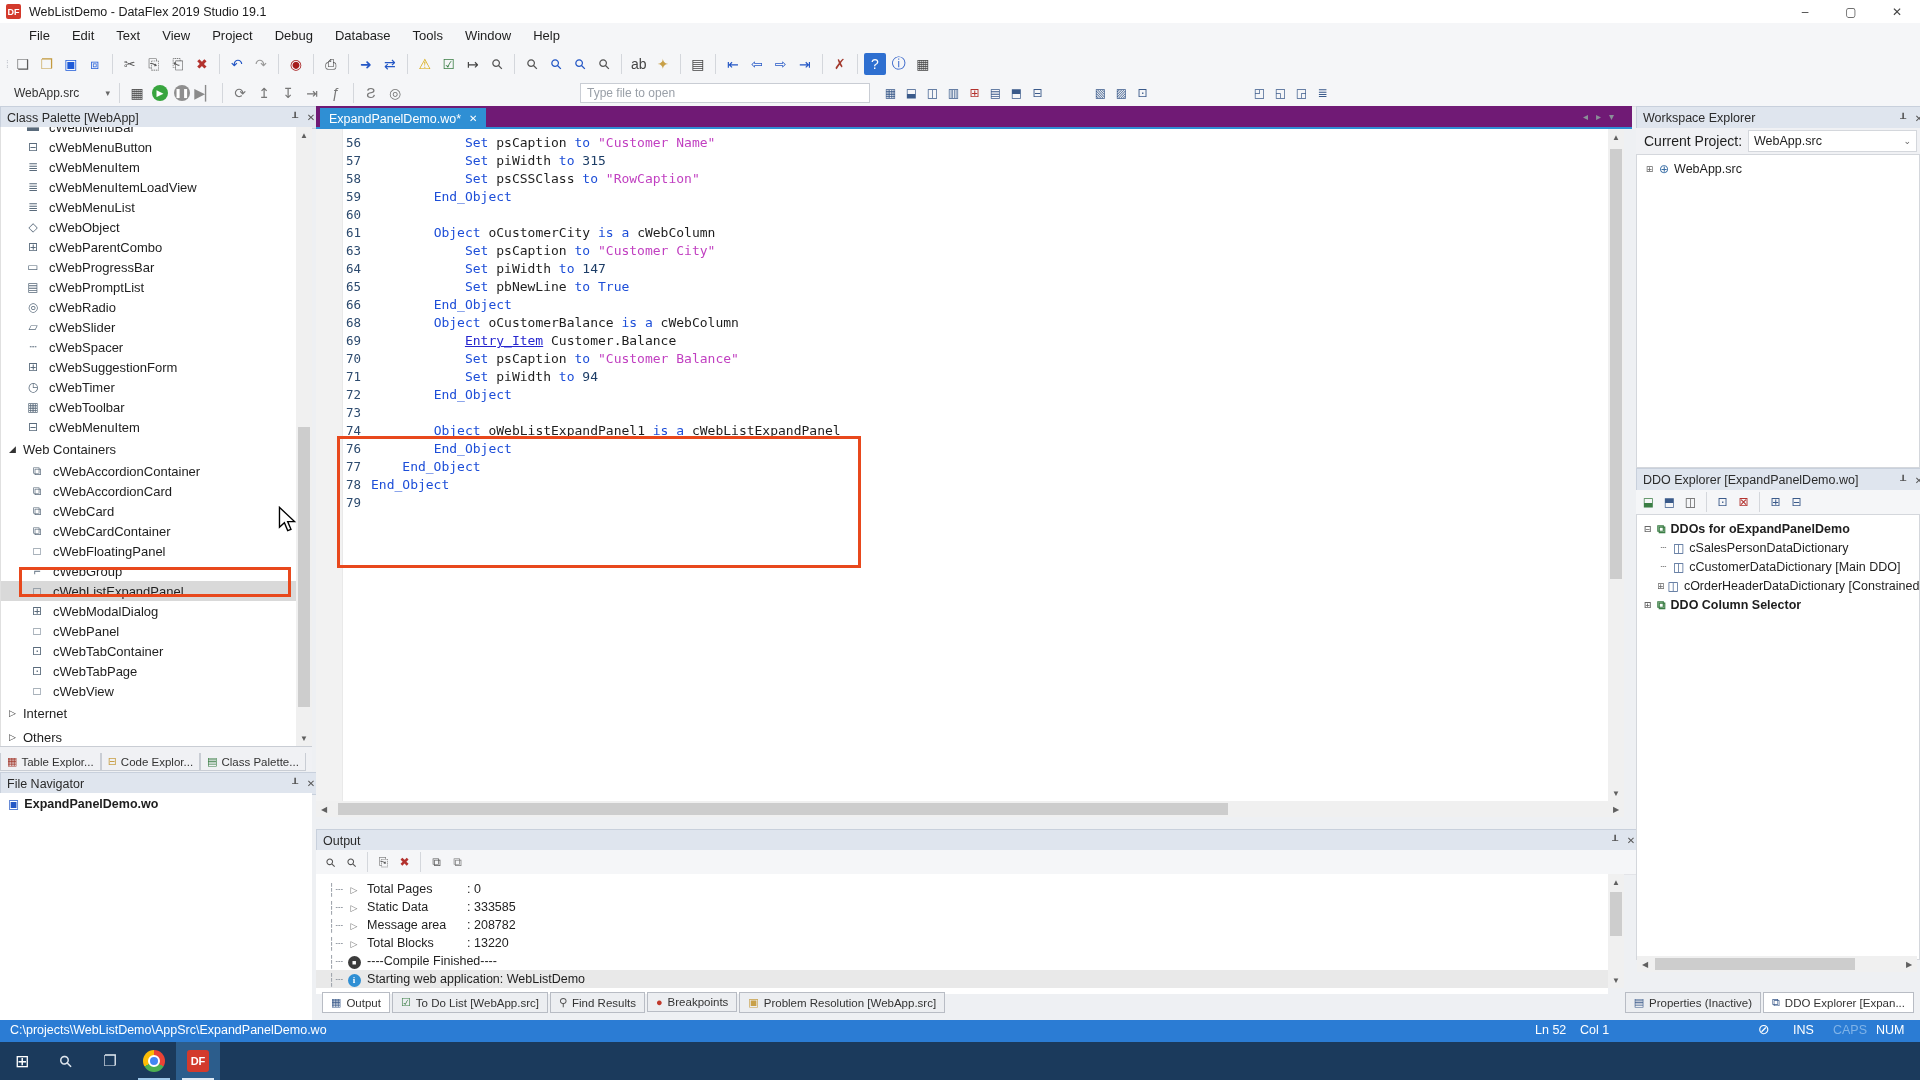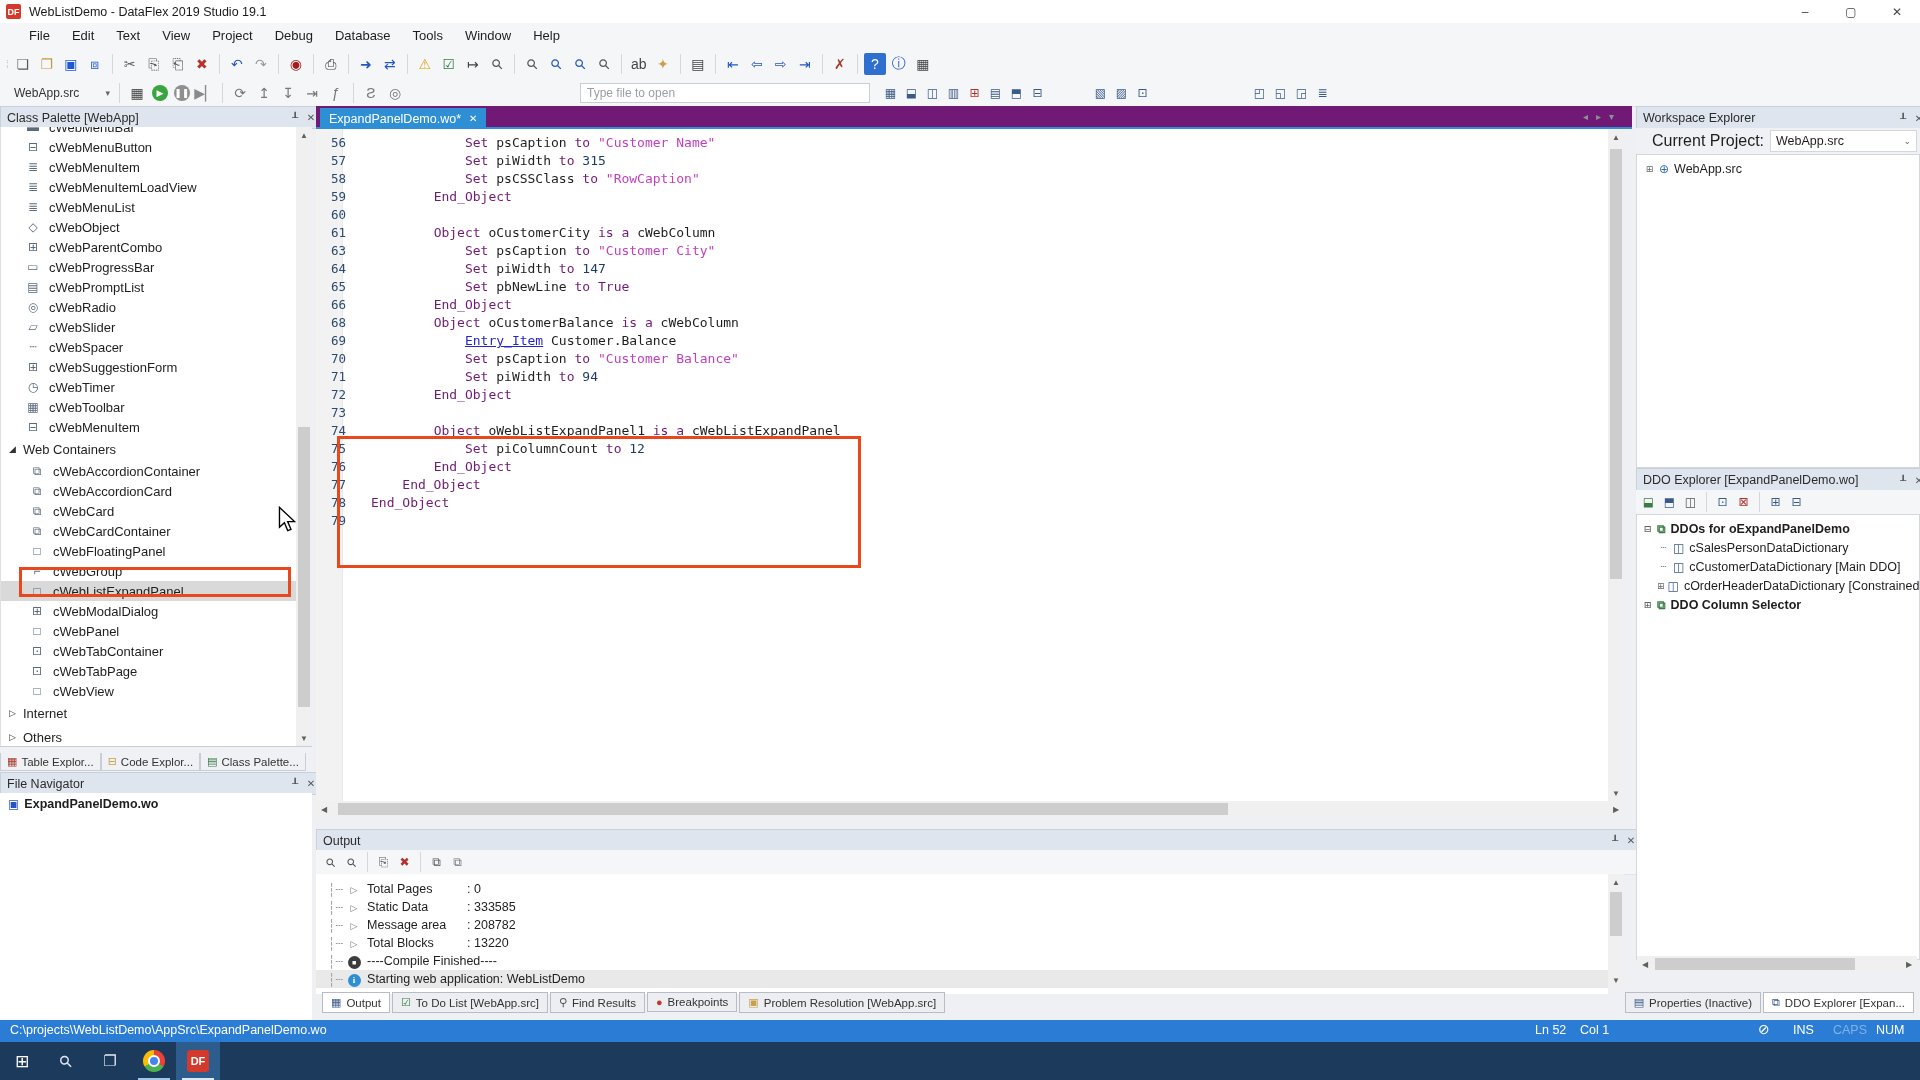--- a/index.html
+++ b/index.html
@@ -53,23 +53,23 @@
   #tabstrip{background:#701a75}
   #doc-tab{position:absolute;left:4px;top:2px;height:21px;background:#2f8fd4;color:#fff;display:flex;align-items:center;
            padding:0 9px;font-size:12.5px}
   #doc-tab .tx{margin-left:8px;font-size:10px}
   #tab-underline{position:absolute;left:0;bottom:0;height:2px;width:100%;background:#2f8fd4}
   .tab-chevrons{position:absolute;right:18px;top:5px;color:#8a8f98;font-size:10px;display:flex;gap:8px}
   #editor-code{background:#fff;overflow:hidden}
   #gutter-strip{position:absolute;left:0;top:0;width:26px;height:100%;background:#f2f2f2;border-right:1px solid #e9e9e9}
   .code-line{position:relative;height:18px;line-height:18px;white-space:pre;
              font-family:"DejaVu Sans Mono","Liberation Mono",monospace;font-size:13px}
-  .code-line .ln{position:absolute;left:0;top:0;width:45px;text-align:center;color:#2c4a6e;font-size:12.5px}
+  .code-line .ln{position:absolute;left:0;top:0;width:45px;text-align:right;color:#2c4a6e;font-size:12.5px}
   .code-line .ct{position:absolute;left:55px;top:0}
-  .seg-k{color:#701a75}
+  .seg-k{color:#1d4ed8}
   .seg-u{color:#2626cf;text-decoration:underline}
   .seg-s{color:#c140c1}
   .seg-n{color:#1d3d66}
   .seg-p{color:#1e1e1e}
   
   .tree-row{display:flex;align-items:center;height:19px;font-size:12.5px;white-space:nowrap;color:#1e1e1e}
   .tree-row .exp{width:13px;height:13px;font-size:9px;color:#666;display:flex;align-items:center;justify-content:center;
                  border:0;margin-right:3px}
   .tree-row .ti{margin-right:5px;font-size:12px}
   .tree-row.bold{font-weight:bold}
@@ -429,21 +429,20 @@
       <div class="code-line"><span class="ln">64</span><span class="ct"><span class="seg-p">            </span><span class="seg-k">Set</span><span class="seg-p"> piWidth </span><span class="seg-k">to</span><span class="seg-p"> </span><span class="seg-n">147</span></span></div>
       <div class="code-line"><span class="ln">65</span><span class="ct"><span class="seg-p">            </span><span class="seg-k">Set</span><span class="seg-p"> pbNewLine </span><span class="seg-k">to</span><span class="seg-p"> </span><span class="seg-k">True</span></span></div>
       <div class="code-line"><span class="ln">66</span><span class="ct"><span class="seg-p">        </span><span class="seg-k">End_Object</span></span></div>
       <div class="code-line"><span class="ln">68</span><span class="ct"><span class="seg-p">        </span><span class="seg-k">Object</span><span class="seg-p"> oCustomerBalance </span><span class="seg-k">is</span><span class="seg-p"> </span><span class="seg-k">a</span><span class="seg-p"> cWebColumn</span></span></div>
       <div class="code-line"><span class="ln">69</span><span class="ct"><span class="seg-p">            </span><span class="seg-u">Entry_Item</span><span class="seg-p"> Customer.Balance</span></span></div>
       <div class="code-line"><span class="ln">70</span><span class="ct"><span class="seg-p">            </span><span class="seg-k">Set</span><span class="seg-p"> psCaption </span><span class="seg-k">to</span><span class="seg-p"> </span><span class="seg-s">"Customer Balance"</span></span></div>
       <div class="code-line"><span class="ln">71</span><span class="ct"><span class="seg-p">            </span><span class="seg-k">Set</span><span class="seg-p"> piWidth </span><span class="seg-k">to</span><span class="seg-p"> </span><span class="seg-n">94</span></span></div>
       <div class="code-line"><span class="ln">72</span><span class="ct"><span class="seg-p">        </span><span class="seg-k">End_Object</span></span></div>
       <div class="code-line"><span class="ln">73</span><span class="ct"></span></div>
       <div class="code-line"><span class="ln">74</span><span class="ct"><span class="seg-p">        </span><span class="seg-k">Object</span><span class="seg-p"> oWebListExpandPanel1 </span><span class="seg-k">is</span><span class="seg-p"> </span><span class="seg-k">a</span><span class="seg-p"> cWebListExpandPanel</span></span></div>
-      <div class="code-line"><span class="ln">75</span><span class="ct"><span class="seg-p">            </span><span class="seg-k">Set</span><span class="seg-p"> piColumnCount </span><span class="seg-k">to</span><span class="seg-p"> </span><span class="seg-n">12</span></span></div>
       <div class="code-line"><span class="ln">76</span><span class="ct"><span class="seg-p">        </span><span class="seg-k">End_Object</span></span></div>
       <div class="code-line"><span class="ln">77</span><span class="ct"><span class="seg-p">    </span><span class="seg-k">End_Object</span></span></div>
       <div class="code-line"><span class="ln">78</span><span class="ct"><span class="seg-k">End_Object</span></span></div>
       <div class="code-line"><span class="ln">79</span><span class="ct"></span></div>
     </div>
 <div class="redbox" style="left: 21px; top: 307px; width: 518px; height: 126px;"></div>
   </div>
 
 <div class="abs sb" style="left:1608px;top:129px;width:16px;height:672px">
   <div class="sb-btn" style="left:0;top:0;width:16px;height:16px">▲</div>
@@ -510,21 +509,21 @@
     </div>
   </div>
 
 <div class="abs panel-header" style="left:1636px;top:106px;width:284px;height:22px">
   <span>Workspace Explorer</span>
   <span class="ph-sp"></span>
   <span class="ph-btn">┸</span>
   <span class="ph-btn">✕</span>
 </div>
 <div class="abs" style="left:1636px;top:128px;width:284px;height:26px;background:#f0f1f4;display:flex;align-items:center">
-  <span style="margin-left:16px;font-size:16px">Current Project:</span>
+  <span style="margin-left:8px;font-size:14px">Current Project:</span>
   <div class="white-box" style="margin-left:6px;flex:1;height:20px;display:flex;align-items:center;padding:0 5px;margin-right:3px">
     <span style="font-size:12.5px">WebApp.src</span>
     <span style="margin-left:auto;font-size:9px;color:#666">⌄</span>
   </div>
 </div>
 <div class="abs white-box" id="we-tree" style="left:1636px;top:154px;width:282px;height:308px;padding-top:4px">
     <div class="tree-row" style="padding-left: 6px;">
       <span class="exp">⊞</span>
       <span class="ti" style="color: rgb(58, 110, 165);">⊕</span>
       <span>WebApp.src</span>

